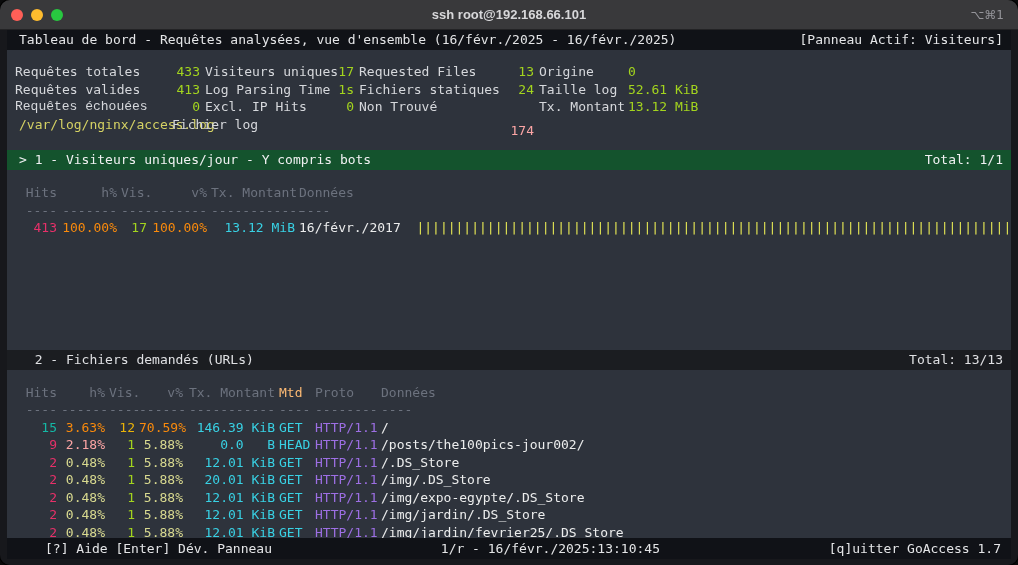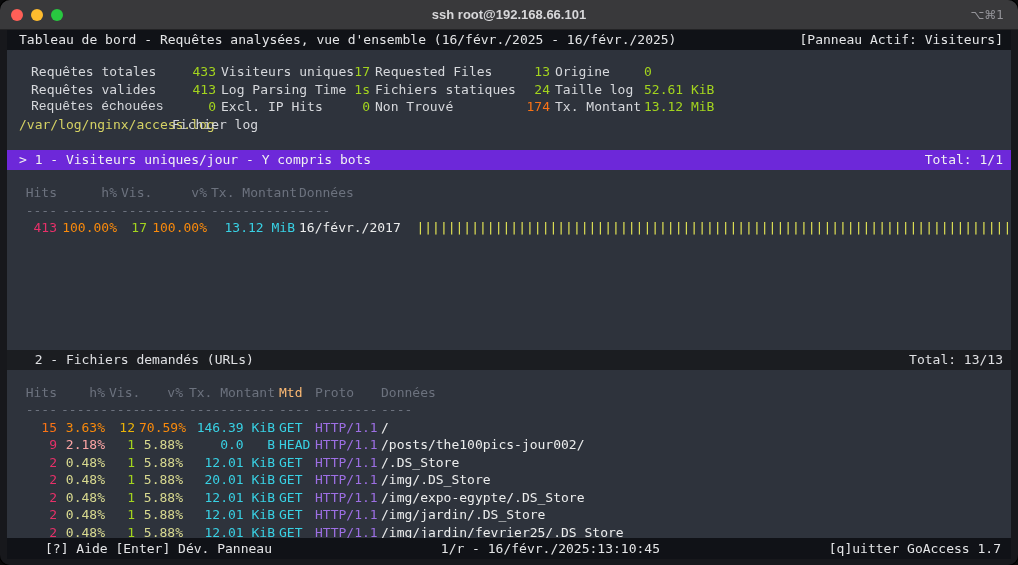--- a/index.html
+++ b/index.html
@@ -7,24 +7,24 @@
   .window{width:1018px;height:565px;border-radius:10px;overflow:hidden;position:relative;box-shadow:0 0 0 1px #000;}
   .titlebar{height:30px;background:#39393b;display:flex;align-items:center;position:relative;border-bottom:1px solid #232325;box-sizing:border-box;}
   .traffic{display:flex;gap:8px;padding-left:11px;z-index:2;}
   .tl{width:12px;height:12px;border-radius:50%;display:inline-block;cursor:pointer;}
   .title{position:absolute;left:0;right:0;text-align:center;font:600 13px "Liberation Sans",sans-serif;color:#d8d8da;}
   .shortcut{margin-left:auto;padding-right:14px;font:12px "DejaVu Sans",sans-serif;color:#95959a;z-index:2;}
   .frame{background:#17181c;height:535px;padding:0 7px 6px;box-sizing:border-box;}
   .screen{background:#2e333c;height:100%;position:relative;font:13px "DejaVu Sans Mono",monospace;color:#d6d8dc;overflow:hidden;}
   .strip{height:20px;line-height:20px;display:flex;justify-content:space-between;padding:0 8px 0 12px;white-space:pre;font-size:13px;}
   .strip.ov{background:#101217;color:#e4e5e7;}
-  .strip.act{background:#6d28d9;color:#f0f1f2;}
+  .strip.act{background:#14532d;color:#f0f1f2;}
   .strip.inact{background:#1b1d21;color:#dfe0e3;}
   .spacer{width:100%;}
-  .srow{display:grid;grid-template-columns:148px 32px 126px 18px 140px 30px 84px 1fr;column-gap:5px;padding-left:24px;line-height:17.5px;height:17.5px;}
+  .srow{display:grid;grid-template-columns:148px 32px 126px 18px 140px 30px 84px 1fr;column-gap:5px;padding-left:8px;line-height:17.5px;height:17.5px;}
   .srow span{white-space:pre;}
   .srow span:nth-child(2),.srow span:nth-child(4),.srow span:nth-child(6){text-align:right;}
   .logrow{display:grid;grid-template-columns:148px 1fr;column-gap:5px;padding-left:12px;line-height:17.5px;height:17.5px;}
   .logrow span{white-space:pre;}
   .p1row{display:grid;grid-template-columns:38px 56px 26px 56px 84px 1fr;column-gap:4px;padding-left:12px;line-height:17.5px;height:17.5px;}
   .p1row span{white-space:pre;}
   .p1row span:nth-child(-n+5){text-align:right;}
   .p1row span:last-child{overflow:hidden;}
   .p2row{display:grid;grid-template-columns:38px 44px 26px 44px 88px 32px 62px 1fr;column-gap:4px;padding-left:12px;line-height:17.5px;height:17.5px;}
   .p2row span{white-space:pre;}
@@ -73,21 +73,21 @@
             <span style="color: rgb(163, 212, 30);">24</span>
             <span style="color: rgb(214, 216, 220);">Taille log</span>
             <span style="color: rgb(163, 212, 30);">52.61 KiB</span>
           </div>
           <div class="srow">
             <span style="color: rgb(214, 216, 220); font-family: Liberation Mono, monospace;">Requêtes échouées</span>
             <span style="color: rgb(163, 212, 30);">0</span>
             <span style="color: rgb(214, 216, 220);">Excl. IP Hits</span>
             <span style="color: rgb(163, 212, 30);">0</span>
             <span style="color: rgb(214, 216, 220);">Non Trouvé</span>
-            <span style="color: #f97316;">174</span>
+            <span style="color: #fca5a5; margin-top: 24px;">174</span>
             <span style="color: rgb(214, 216, 220);">Tx. Montant</span>
             <span style="color: rgb(163, 212, 30);">13.12 MiB</span>
           </div>
           <div class="logrow">
             <span style="color: rgb(213, 210, 100);">/var/log/nginx/access.log</span>
             <span style="color: rgb(214, 216, 220);">Fichier log</span>
           </div>
         </div>
       <div class="spacer" style="height:17px"></div>
 
@@ -146,21 +146,21 @@
             <span style="color: rgb(108, 114, 126);">----</span>
             <span style="color: rgb(108, 114, 126);">------</span>
             <span style="color: rgb(108, 114, 126);">----</span>
             <span style="color: rgb(108, 114, 126);">------</span>
             <span style="color: rgb(108, 114, 126);">-----------</span>
             <span style="color: rgb(108, 114, 126);">----</span>
             <span style="color: rgb(108, 114, 126);">--------</span>
             <span style="color: rgb(108, 114, 126);">----</span>
           </div>
           <div class="p2row">
-            <span style="color: #f97316;">15</span>
+            <span style="color: #14b8a6;">15</span>
             <span style="color: rgb(249, 138, 12);">3.63%</span>
             <span style="color: #eab308;">12</span>
             <span style="color: rgb(249, 138, 12);">70.59%</span>
             <span style="color: rgb(56, 209, 228);">146.39 KiB</span>
             <span style="color: rgb(56, 209, 228);">GET</span>
             <span style="color: rgb(157, 111, 228);">HTTP/1.1</span>
             <span style="color: rgb(236, 237, 237);">/</span>
           </div>
           <div class="p2row">
             <span style="color: rgb(231, 48, 105);">9</span>

